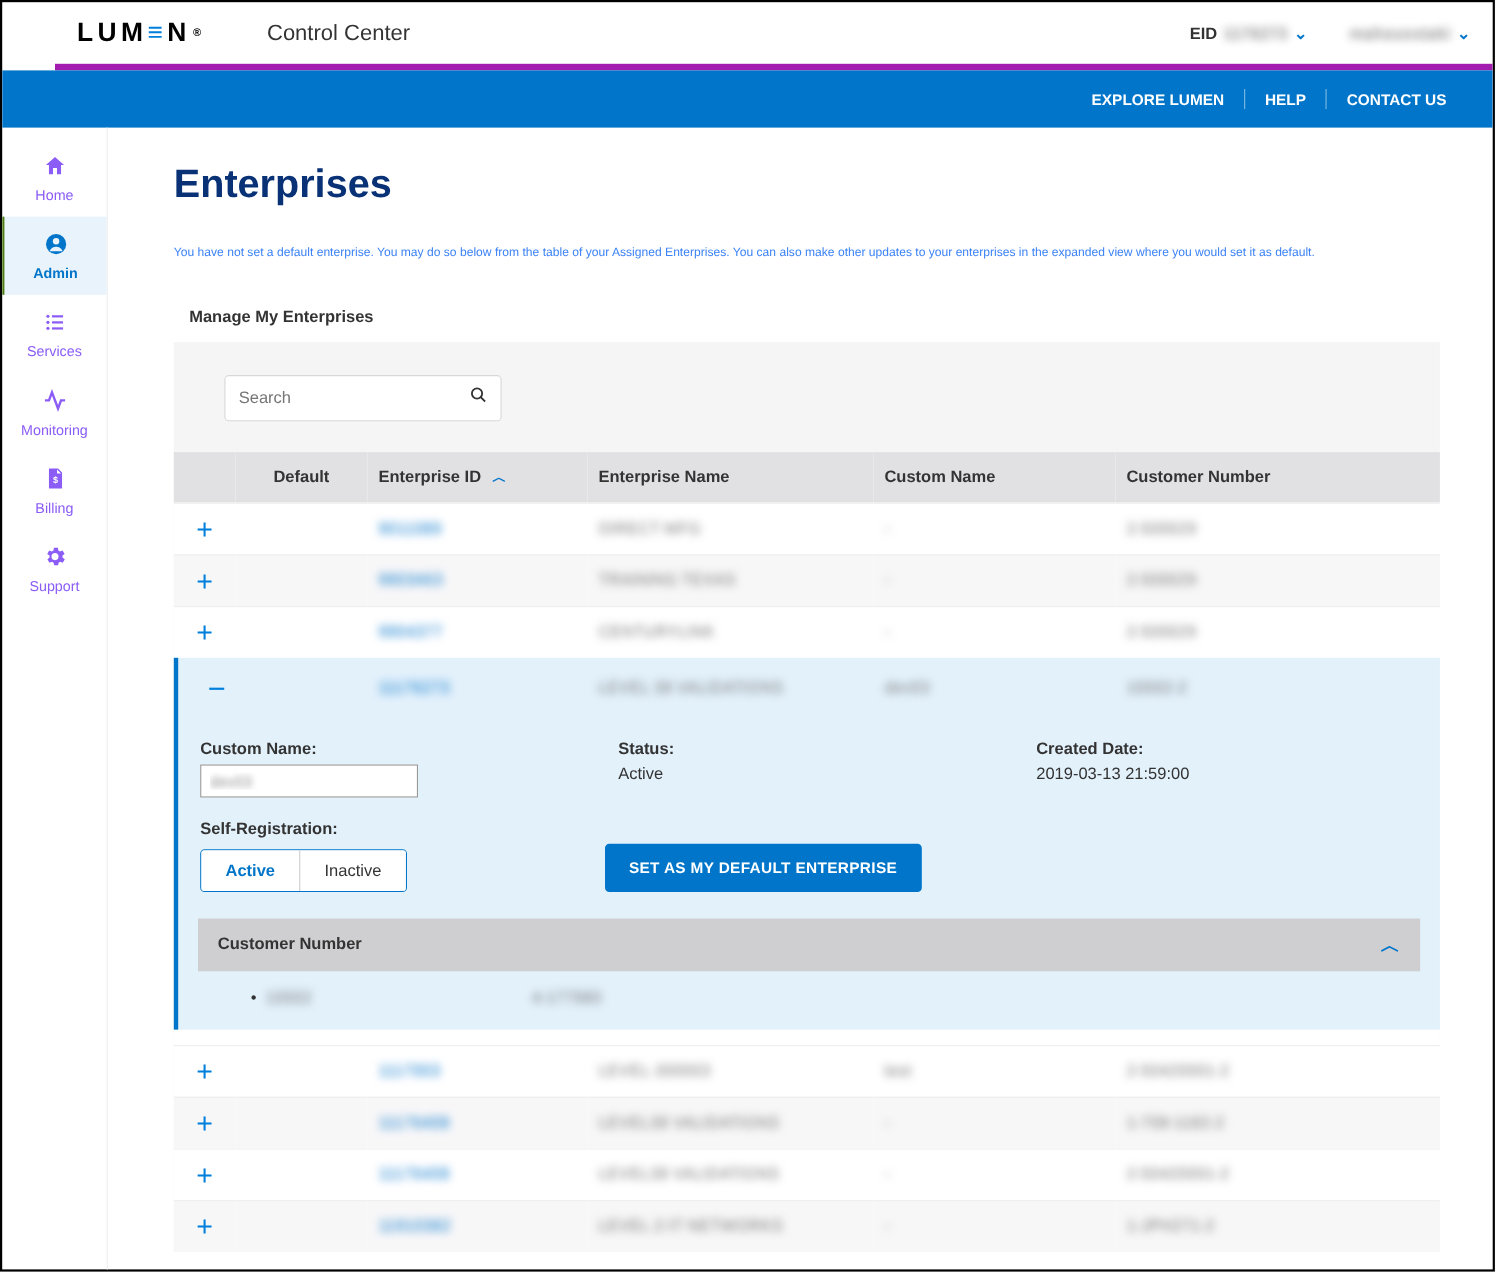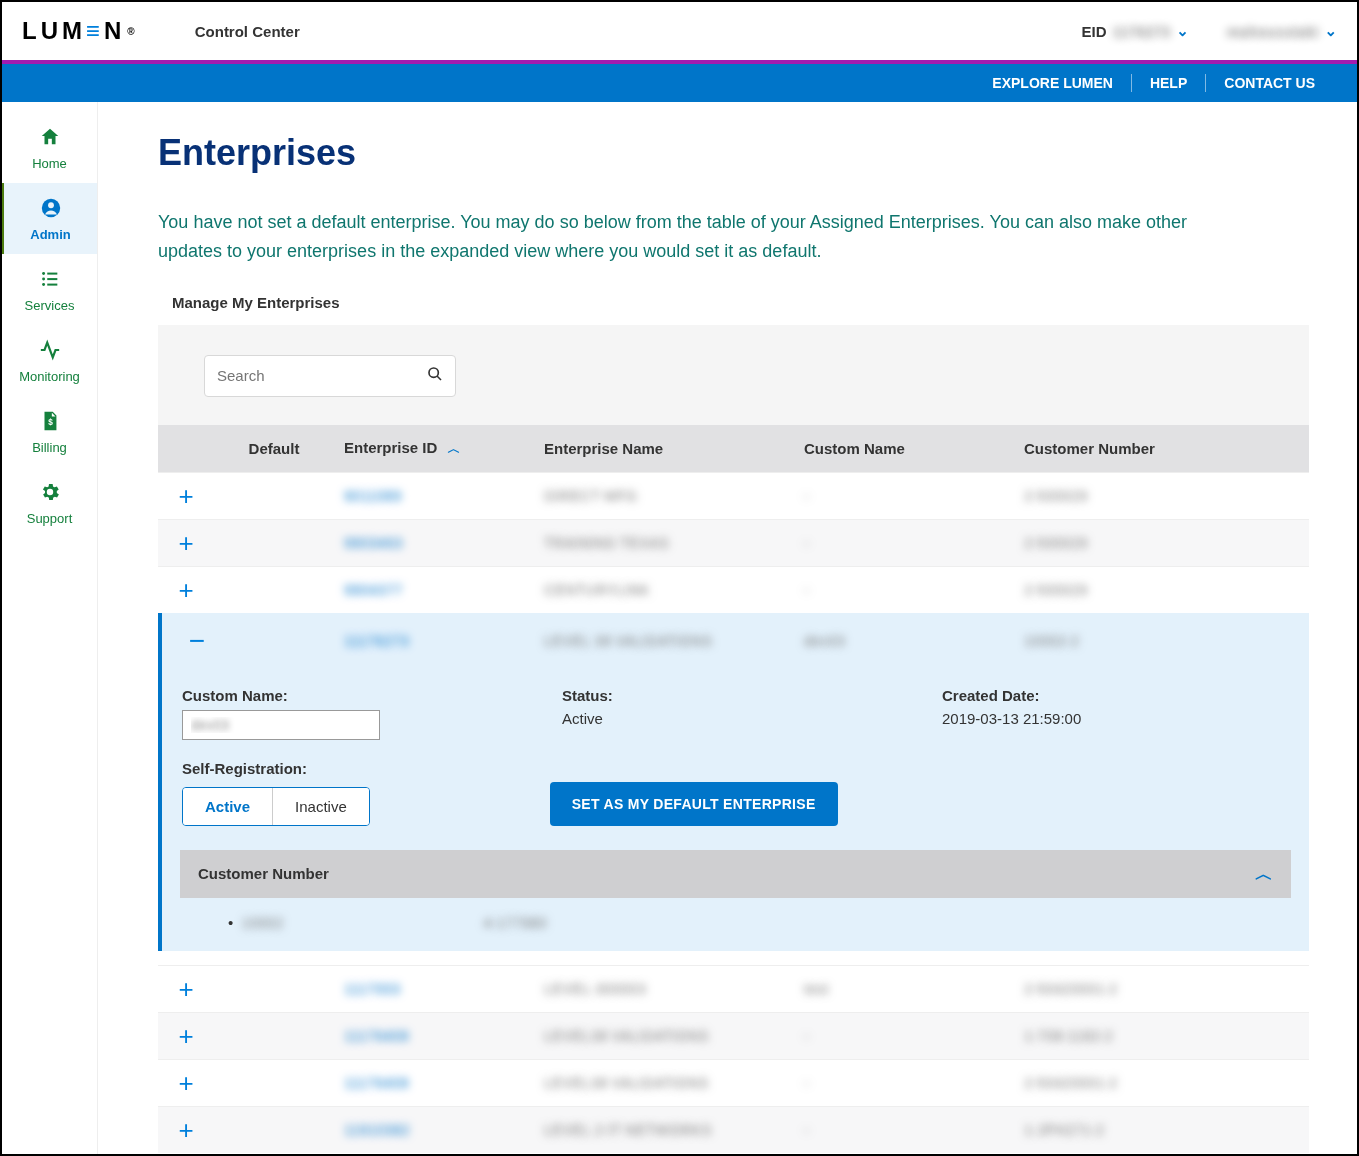--- a/index.html
+++ b/index.html
@@ -12,56 +12,57 @@
     height: 1156px;
     overflow: hidden;
     border: 2px solid #000;
   }
   
   .topbar {
     display: flex;
     align-items: center;
     height: 62px;
     padding: 0 20px;
-    border-bottom: 4px solid #a21caf;
+    border-bottom: 6px solid #a21caf;
+    margin-left: 48px;
   }
   .logo {
     font-weight: 700;
     font-size: 24px;
     letter-spacing: 4px;
     color: #000;
     display: flex;
     align-items: center;
   }
   .logo .e-bar { color: #0080dc; }
   .logo sup { font-size: 10px; margin-left: 2px; letter-spacing: 0; }
   .topbar-title {
     margin-left: 60px;
-    font-weight: 700;
-    font-size: 15px;
+    font-weight: 400;
+    font-size: 20px;
   }
   .topbar-right {
     margin-left: auto;
     display: flex;
     align-items: center;
     gap: 38px;
     font-size: 15px;
   }
   .eid-block { display: flex; align-items: center; gap: 6px; font-weight: 600; }
   .eid-blur, .uname-blur {
     color: transparent;
     text-shadow: 0 0 8px #888;
     user-select: none;
   }
   .chev-down { color: #0075c9; }
 
   
   .bluebar {
     background: #0075c9;
-    height: 38px;
+    height: 52px;
     display: flex;
     align-items: center;
     justify-content: flex-end;
     padding: 15px 24px;
     gap: 0;
   }
   .bluebar a {
     color: #fff;
     font-weight: 700;
     font-size: 14px;
@@ -81,21 +82,21 @@
     flex-shrink: 0;
   }
   .side-item {
     display: flex;
     flex-direction: column;
     align-items: center;
     justify-content: center;
     gap: 4px;
     padding: 14px 0 12px;
     font-size: 13px;
-    color: #15803d;
+    color: #8b5cf6;
     cursor: pointer;
   }
   .side-item.active {
     background: #e8f3fb;
     color: #0075c9;
     border-left: 2px solid #4d7c0f;
     padding-left: 0;
     margin-left: 0;
   }
   .side-item.active .side-label { color: #0075c9; font-weight: 600; }
@@ -108,24 +109,24 @@
     padding: 30px 48px 0 60px;
     overflow-y: auto;
   }
   h1.page-title {
     color: #083176;
     font-size: 36px;
     font-weight: 800;
     margin-bottom: 34px;
   }
   .page-desc {
-    font-size: 18px;
-    color: #0f766e;
+    font-size: 11px;
+    color: #3b82f6;
     line-height: 1.6;
-    margin-bottom: 28px;
+    margin-bottom: 40px;
     max-width: 1080px;
   }
   .section-label {
     font-weight: 700;
     font-size: 15px;
     margin: 0 0 14px 14px;
   }
   .panel {
     background: #f5f5f5;
     padding: 30px 0 0 0;

